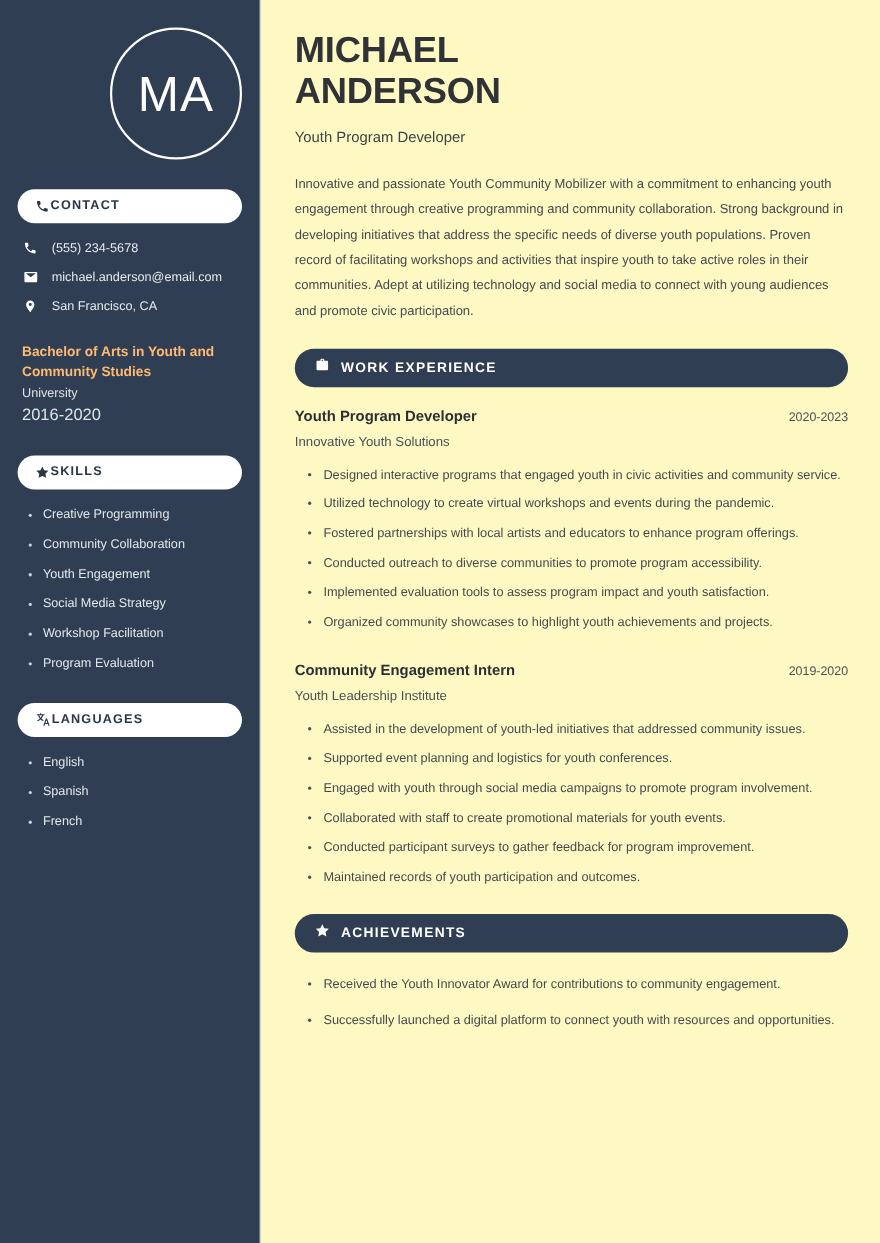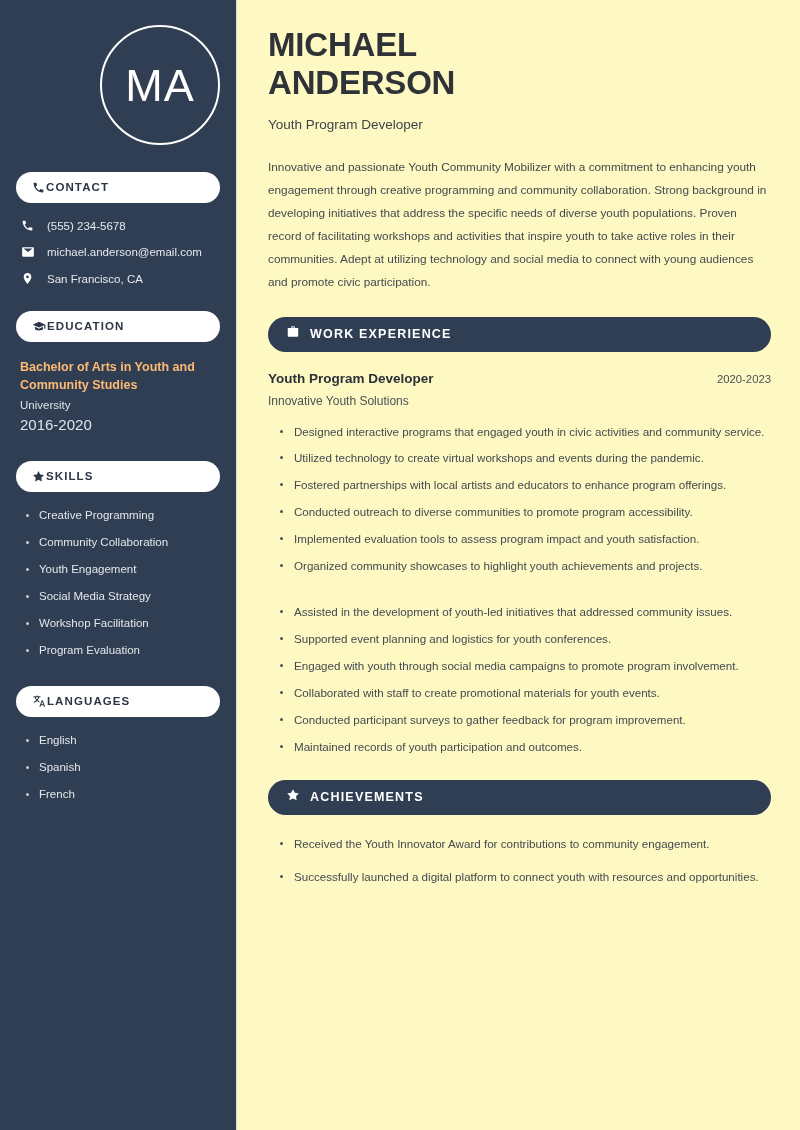--- a/index.html
+++ b/index.html
@@ -280,29 +280,20 @@
       <div class="contact-row">
         <span class="contact-icon">
           <svg width="13" height="13" viewBox="0 0 24 24" fill="#ffffff">
             <path d="M12 2C8.1 2 5 5.1 5 9c0 5.2 7 13 7 13s7-7.8 7-13c0-3.9-3.1-7-7-7zm0 9.5A2.5 2.5 0 1 1 12 6.5a2.5 2.5 0 0 1 0 5z"></path>
           </svg>
         </span>
         <span>San Francisco, CA</span>
       </div>
     </div>
 
-    <div class="pill">
-      <span>
-        <svg width="14" height="14" viewBox="0 0 24 24" fill="#2b3646">
-          <path d="M12 3 1 8l11 5 9-4.1V15h2V8L12 3z"></path>
-          <path d="M5 11.6V15c0 1.7 3.1 3 7 3s7-1.3 7-3v-3.4l-7 3.2-7-3.2z"></path>
-        </svg>
-      </span>
-      <span class="pill-label">EDUCATION</span>
-    </div>
 
     <div class="edu-block">
       <div class="edu-degree">Bachelor of Arts in Youth and Community Studies</div>
       <div class="edu-school">University</div>
       <div class="edu-years">2016-2020</div>
     </div>
 
     <div class="pill">
       <span>
         <svg width="13" height="13" viewBox="0 0 24 24" fill="#2b3646">
@@ -368,20 +359,25 @@
         <li>Designed interactive programs that engaged youth in civic activities and community service.</li>
         <li>Utilized technology to create virtual workshops and events during the pandemic.</li>
         <li>Fostered partnerships with local artists and educators to enhance program offerings.</li>
         <li>Conducted outreach to diverse communities to promote program accessibility.</li>
         <li>Implemented evaluation tools to assess program impact and youth satisfaction.</li>
         <li>Organized community showcases to highlight youth achievements and projects.</li>
       </ul>
     </div>
 
     <div class="job job-2">
+      <div class="job-head">
+        <span class="job-role">Community Engagement Intern</span>
+        <span class="job-dates">2019-2020</span>
+      </div>
+      <div class="job-org">Youth Leadership Institute</div>
       <ul class="bullets">
         <li>Assisted in the development of youth-led initiatives that addressed community issues.</li>
         <li>Supported event planning and logistics for youth conferences.</li>
         <li>Engaged with youth through social media campaigns to promote program involvement.</li>
         <li>Collaborated with staff to create promotional materials for youth events.</li>
         <li>Conducted participant surveys to gather feedback for program improvement.</li>
         <li>Maintained records of youth participation and outcomes.</li>
       </ul>
     </div>
 

